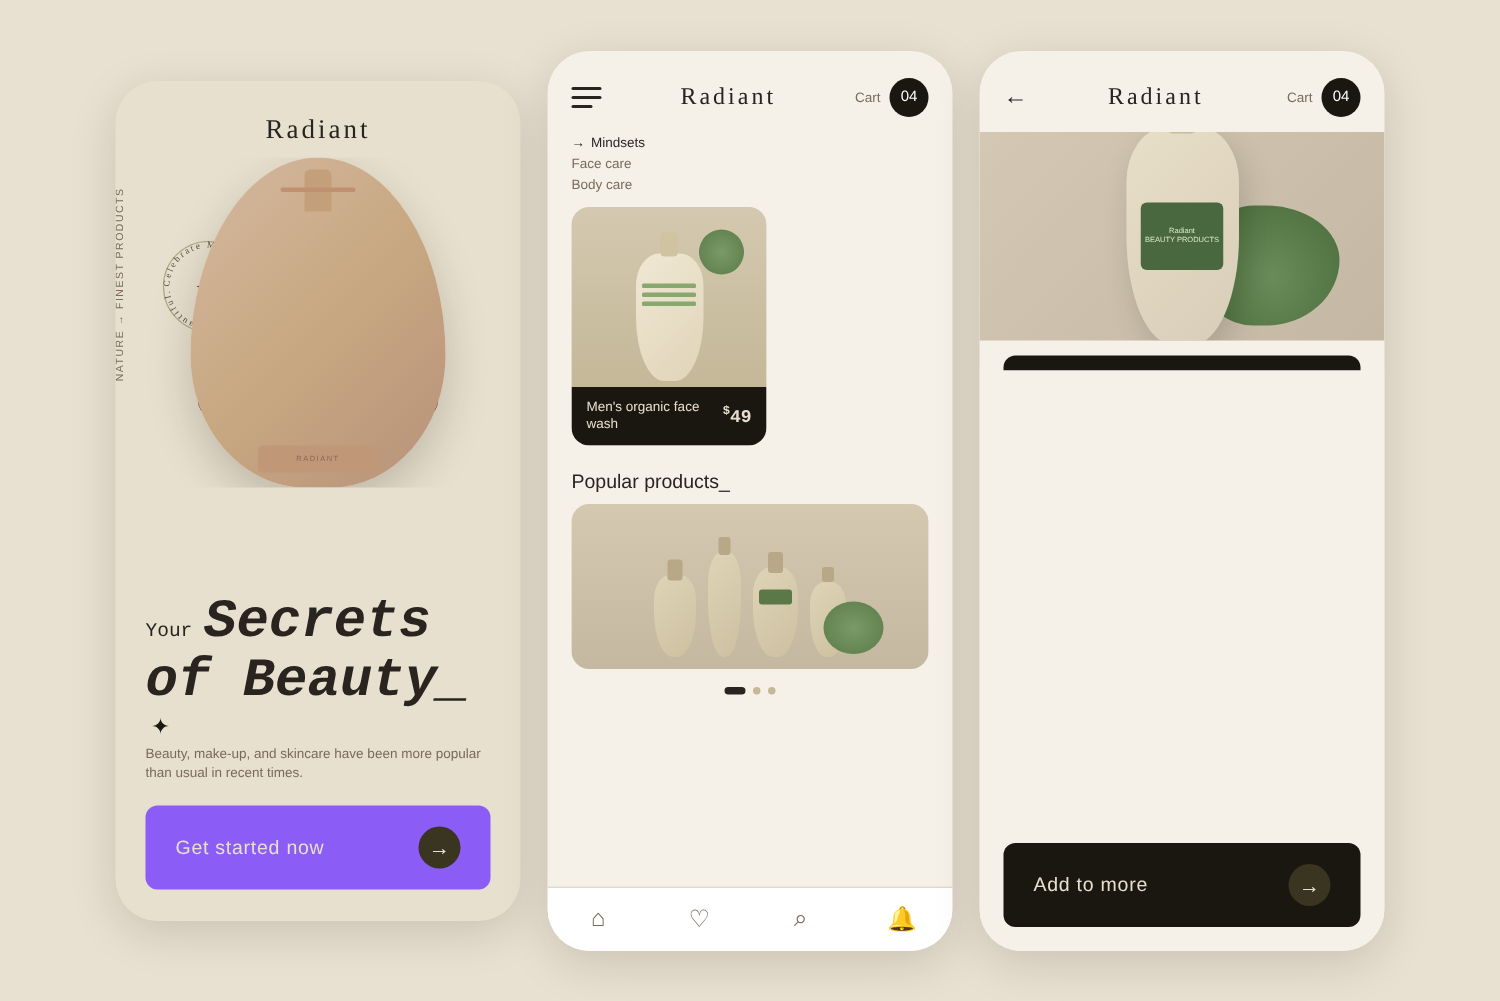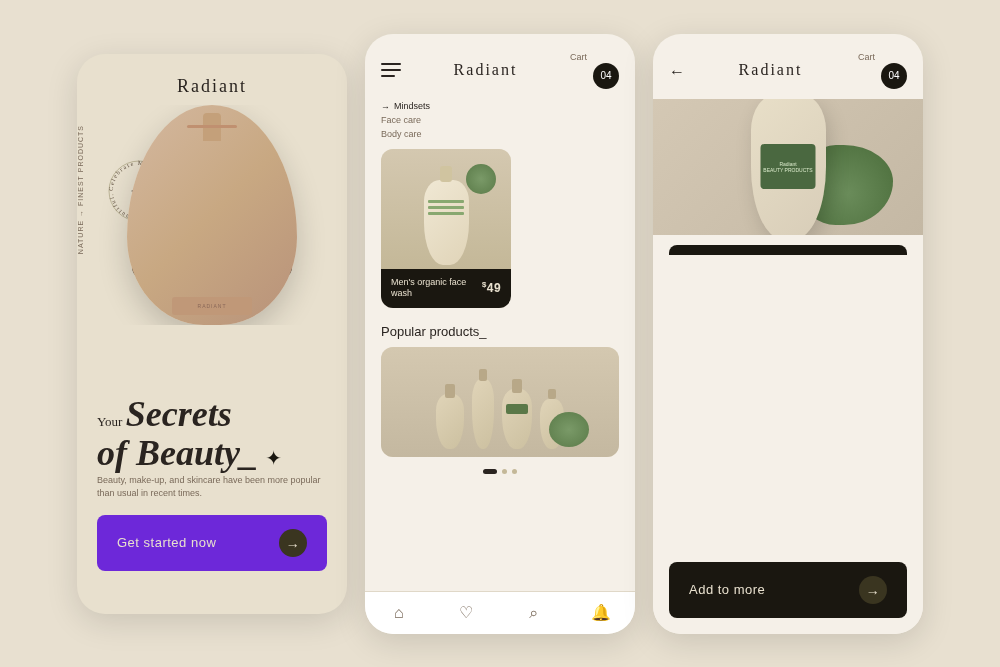--- a/index.html
+++ b/index.html
@@ -115,39 +115,40 @@
     .screen-1 .content-area {
       padding: 10px 20px 16px;
     }
 
     .headline {
       font-size: 13px;
       color: #2a2420;
       font-weight: 400;
       line-height: 1.1;
       margin-bottom: 0;
+      font-family: Liberation Mono, monospace;
     }
 
     .headline .big-word {
       font-size: 36px;
       font-weight: 700;
       font-style: italic;
       display: inline;
     }
 
     .subtext {
       font-size: 9px;
       color: #7a6a5a;
       line-height: 1.5;
       margin-bottom: 14px;
       font-family: Arial, sans-serif;
     }
 
     .cta-button {
-      background: #6d28d9;
+      background: #8b5cf6;
       color: #e8e0ce;
       border: none;
       border-radius: 8px;
       padding: 14px 20px;
       width: 100%;
       display: flex;
       align-items: center;
       justify-content: space-between;
       cursor: pointer;
       font-size: 13px;
@@ -199,41 +200,41 @@
 
     .brand-center {
       font-family: Georgia, serif;
       font-size: 16px;
       letter-spacing: 2px;
       color: #2a2420;
     }
 
     .cart-group {
       display: flex;
+      align-items: center;
       gap: 6px;
     }
 
     .cart-label {
       font-size: 9px;
       color: #7a6a5a;
       font-family: Arial, sans-serif;
     }
 
     .cart-badge {
       width: 26px;
       height: 26px;
       background: #1a1710;
       border-radius: 50%;
       display: flex;
       align-items: center;
       justify-content: center;
       color: #fff;
       font-size: 10px;
       font-family: Arial, sans-serif;
-      margin-top: 11px;
     }
 
     .screen-2 .categories {
       display: flex;
       flex-direction: column;
       gap: 0;
       padding: 0 16px;
     }
 
     .cat-item {

